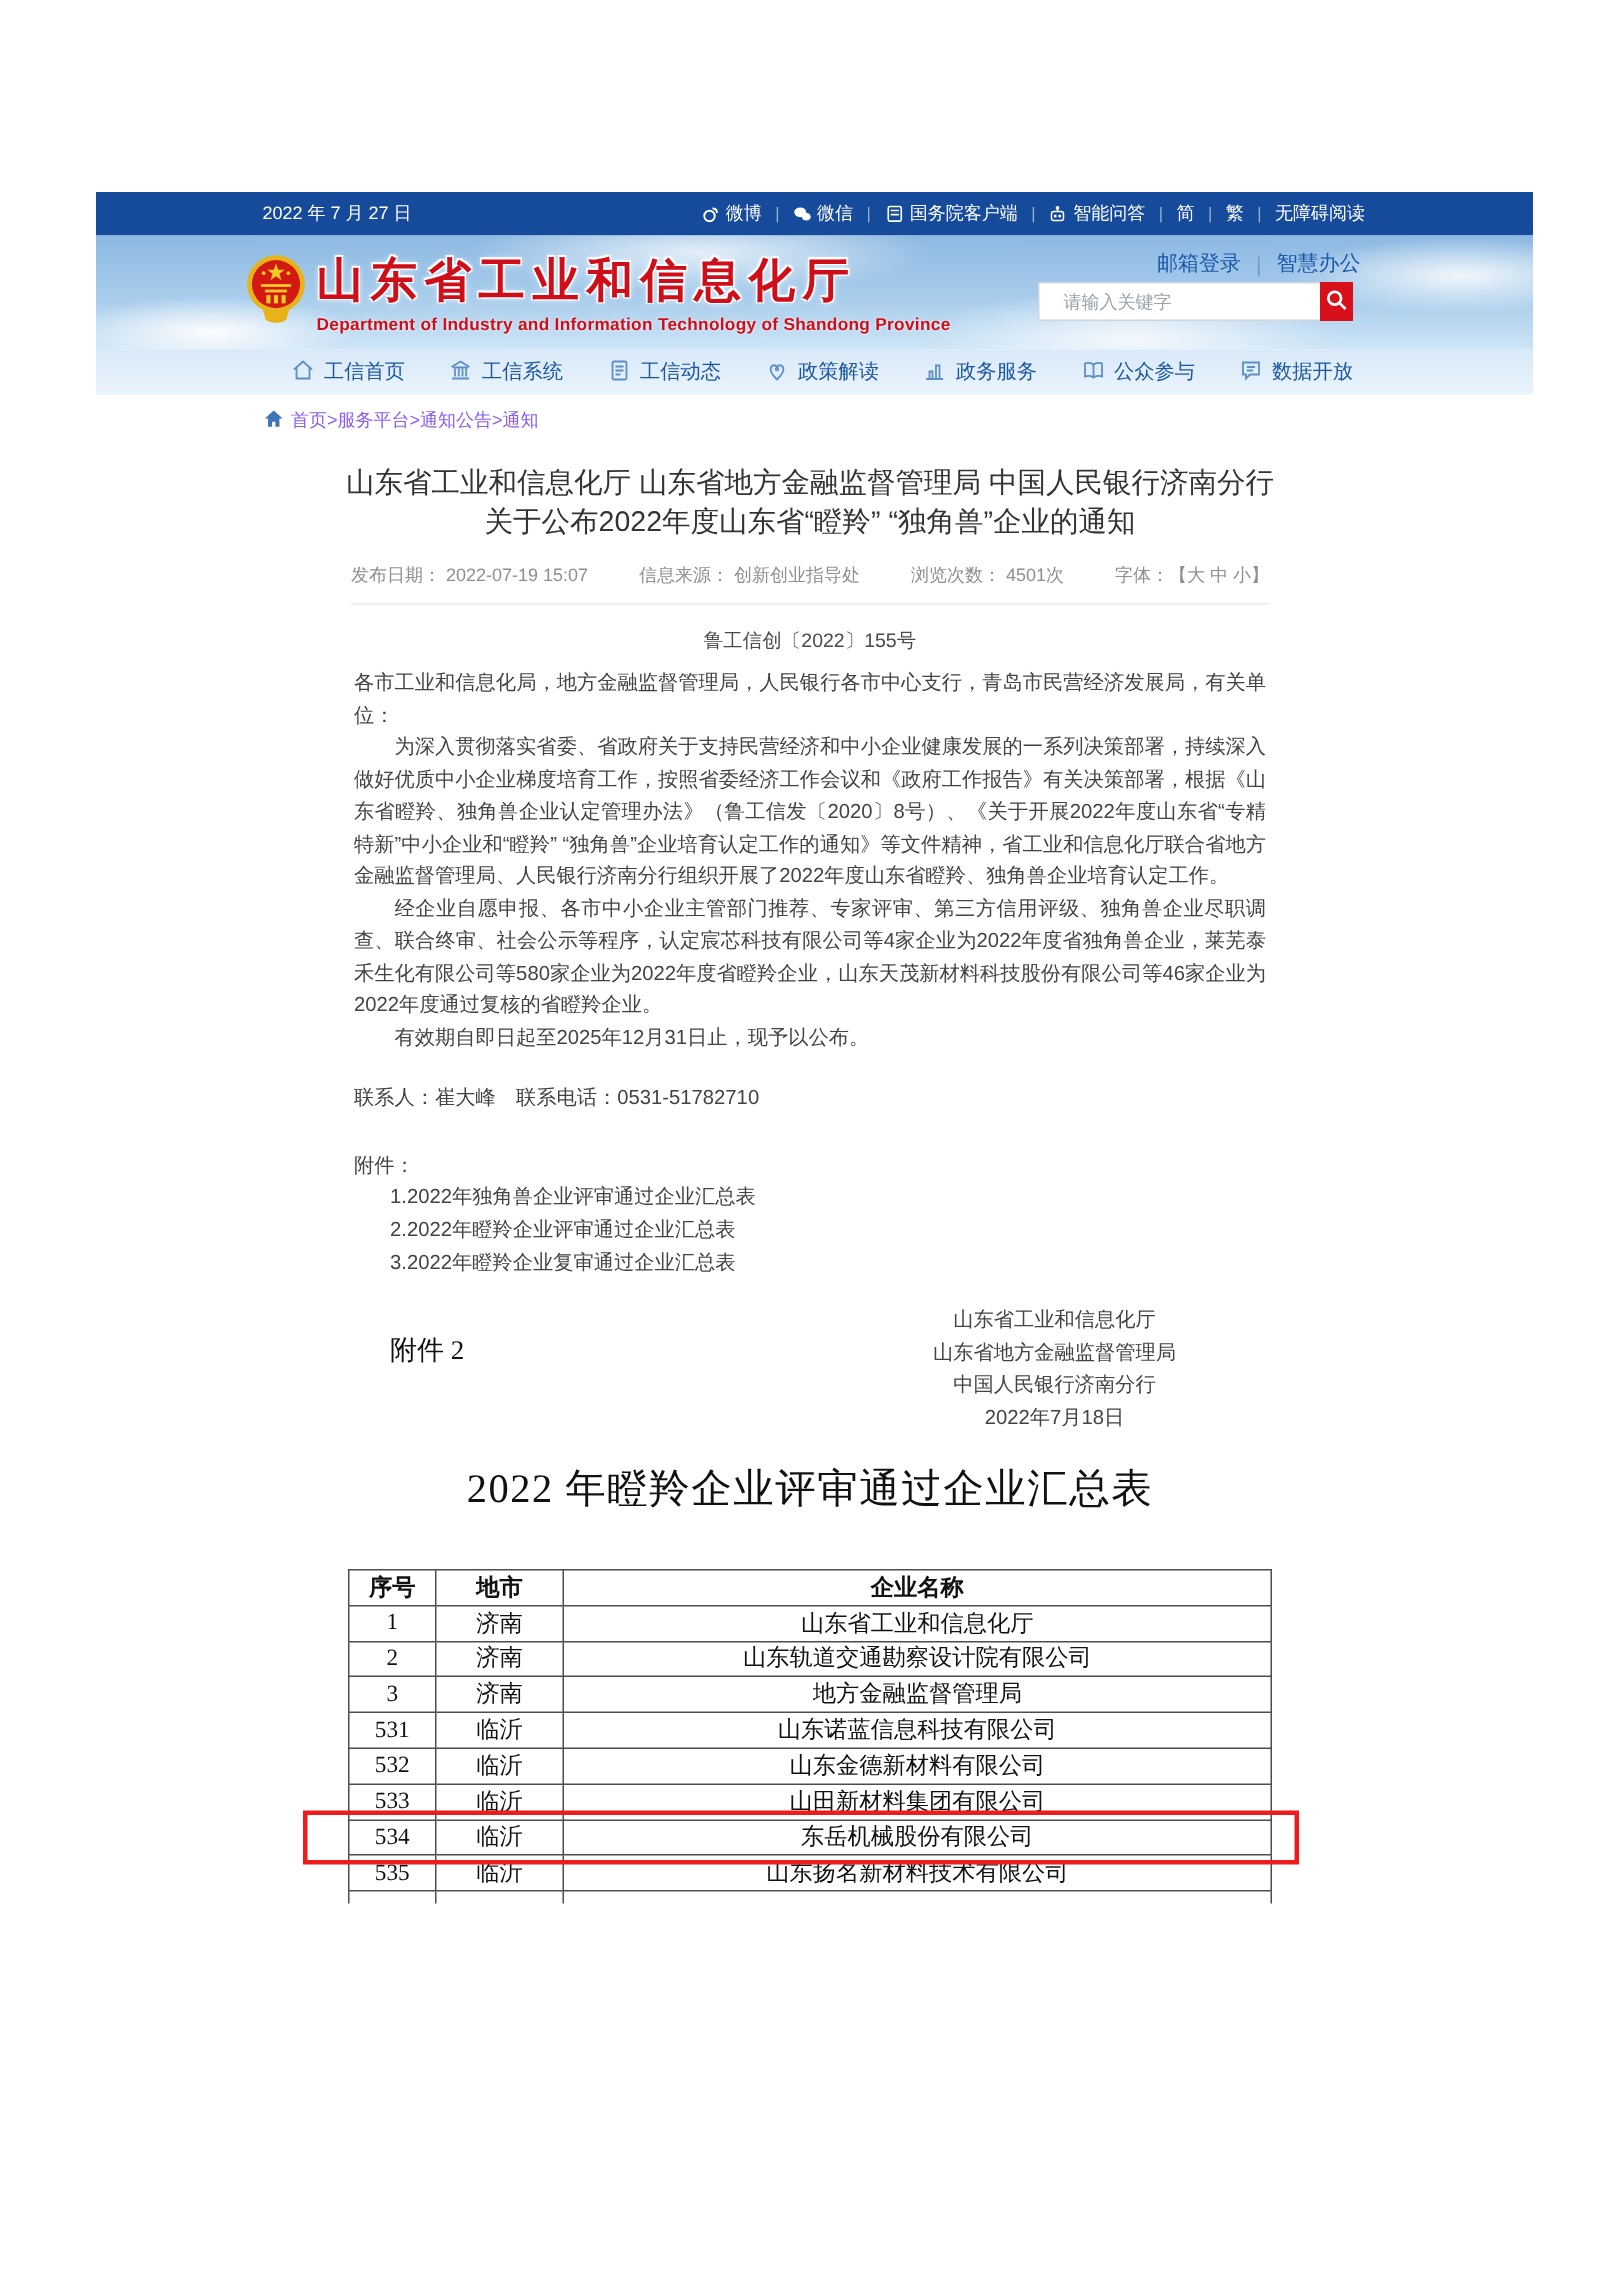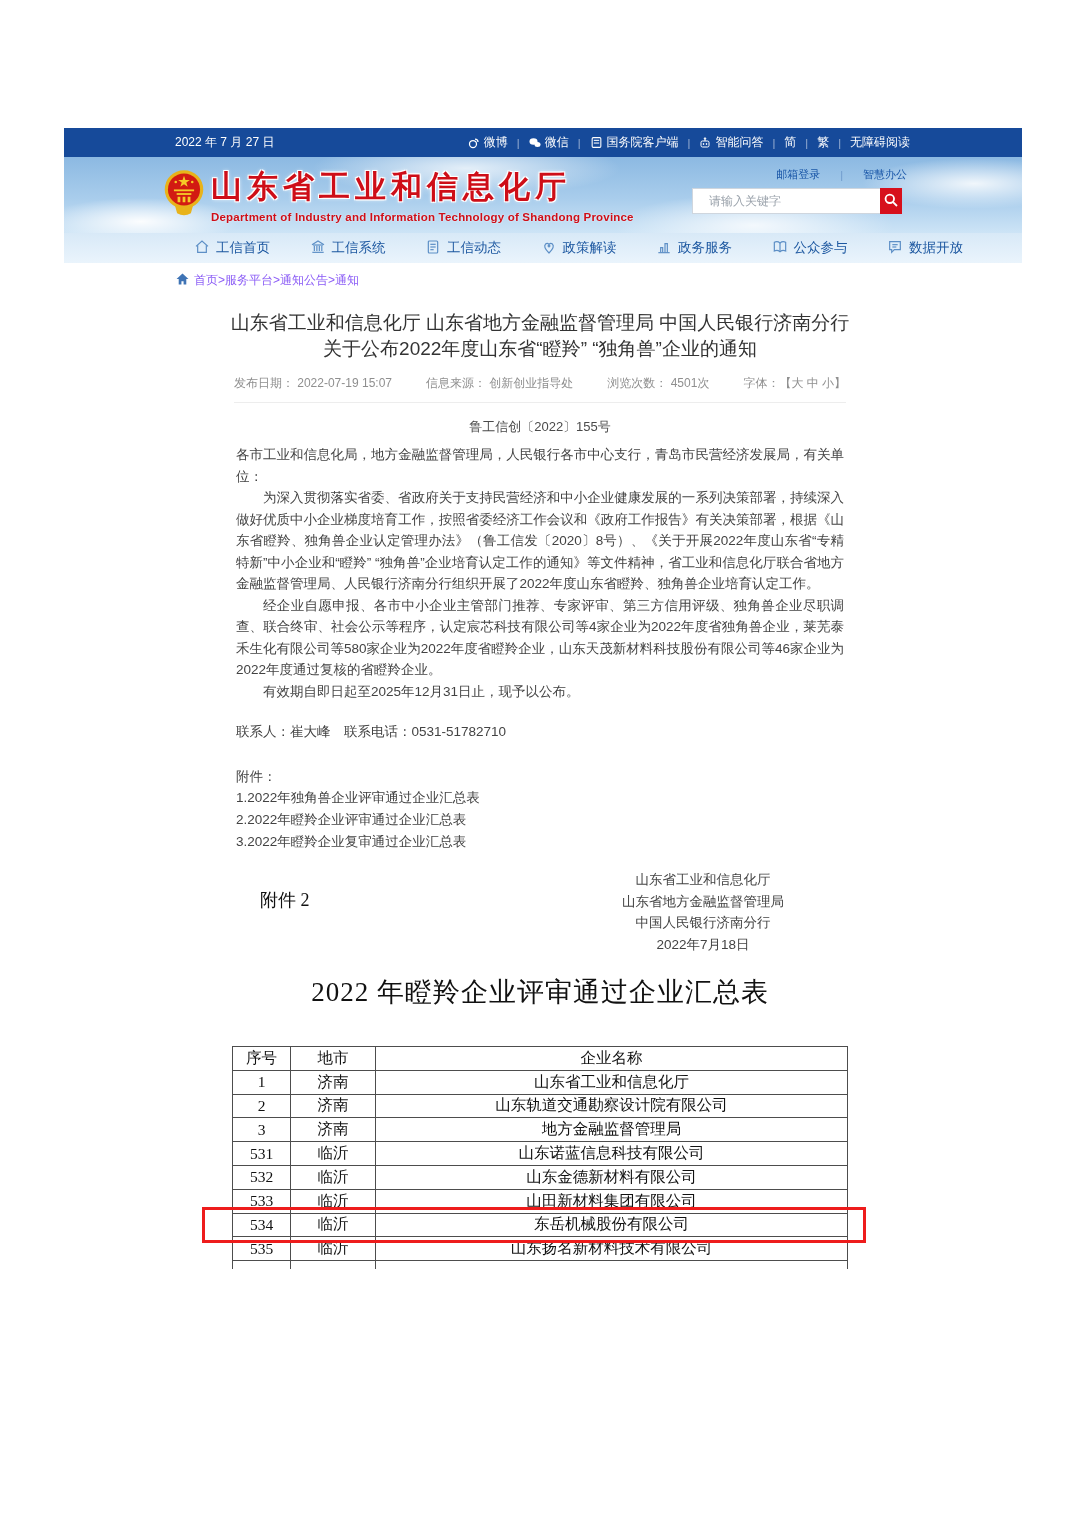--- a/index.html
+++ b/index.html
@@ -31,33 +31,33 @@
   .logo { position:absolute; left:98px; top:11px; }
   .brand { position:absolute; left:147px; top:9px; }
   .brand-title {
     font-size:31px; font-weight:800; letter-spacing:5px; color:#ce0e18;
     font-family:"Liberation Serif","DejaVu Serif",serif;
     text-shadow:1px 1px 0 #fff,-1px -1px 0 #fff,1px -1px 0 #fff,-1px 1px 0 #fff,0 0 4px #fff;
     white-space:nowrap;
   }
   .brand-sub { font-size:11.5px; font-weight:700; color:#ce0e18; margin-top:3px; letter-spacing:.2px;
     text-shadow:0 0 2px rgba(255,255,255,.9); white-space:nowrap; }
-  .quick-links { position:absolute; right:115px; top:10px; font-size:11px; display:flex; gap:20px; align-items:center; }
+  .quick-links { position:absolute; right:115px; top:10px; font-size:14px; display:flex; gap:10px; align-items:center; }
   .quick-links a { color:#1a57a8; text-decoration:none; cursor:pointer; }
   .ql-sep { color:#6f9bcd; }
   .search { position:absolute; left:628px; top:31px; width:210px; height:26px; display:flex; }
   .search input {
     flex:1; border:1px solid #cfd6de; border-right:none; padding:0 16px; font-size:12px; color:#555; outline:none;
     font-family:inherit;
   }
   .search input::placeholder { color:#9aa2ab; }
   .search button { width:32px; border:none; background:#d7101c; display:flex; align-items:center; justify-content:center; cursor:pointer; }
   .navbar {
     height:30px; display:flex; align-items:center; justify-content:space-between;
-    padding:0 59px 0 130px;
+    padding:0 120px 0 130px;
     background:linear-gradient(180deg,#d8e9f7 0%,#eaf4fc 100%);
   }
   .nav-item { display:flex; align-items:center; gap:6px; font-size:13.5px; color:#1c57a0; text-decoration:none; cursor:pointer; white-space:nowrap; }
   .nav-item svg { stroke:#5d8fc6; }
   
   .breadcrumb { position:absolute; left:176px; top:272px; font-size:12px; color:#8b5cf6; display:flex; align-items:center; gap:5px; }
   
   .article-head { position:absolute; top:310px; left:50%; transform:translateX(-50%); width:660px; text-align:center; }
   .article-title { font-size:19px; font-weight:400; color:#333; line-height:26px; }
   .meta { margin-top:13px; display:flex; justify-content:center; gap:34px; font-size:12px; color:#8f8f8f; white-space:nowrap; }
@@ -65,34 +65,34 @@
   .meta-divider { margin:10px auto 0; width:612px; border-bottom:1px solid #ededed; }
   .doc-number { margin-top:15px; font-size:13px; color:#4a4a4a; }
   
   .doc-body {
     position:absolute; top:444px; left:50%; transform:translateX(-50%); width:608px;
     font-size:13.5px; line-height:21.5px; color:#434343; text-align:justify;
   }
   .doc-body p.indent { text-indent:2em; }
   .contact { margin-top:19px; }
   .attach-label { margin-top:23px; }
-  .attach-list div { line-height:22px; cursor:pointer; }
+  .attach-list div { line-height:22px; cursor:pointer;margin-left:24px; }
   .signature { margin-top:16px; width:210px; margin-left:auto; margin-right:36px; text-align:center; line-height:21.5px; }
   
   .attach2 { position:absolute; top:888px; left:50%; transform:translateX(-50%); width:616px;
     font-family:"Liberation Serif","DejaVu Serif",serif; color:#111; }
   .attach2-label { font-size:18px; margin-left:28px; }
   .attach2-title { margin-top:62px; text-align:center; font-size:27px; letter-spacing:1px; }
   .table-wrap { position:relative; margin-top:36px; }
   table.roster { width:616px; border-collapse:collapse; table-layout:fixed; }
   table.roster th, table.roster td {
     border:1px solid #4d4d4d; height:23.8px; text-align:center; vertical-align:middle;
     font-size:15.5px; padding:0 2px; overflow:hidden; white-space:nowrap;
   }
-  table.roster th { font-weight:400; }
+  table.roster th { font-weight:700; }
   table.roster col.c-no { width:58px; } table.roster col.c-city { width:85px; }
   .highlight-box {
     position:absolute; left:-30px; right:-18px; border:3px solid #ee1c1c; display:none; pointer-events:none; z-index:2;
   }
   .stub { position:absolute; width:1px; height:8px; background:#4d4d4d; top:100%; }
 </style>
 </head>
 <body>
 
 <div class="site">

